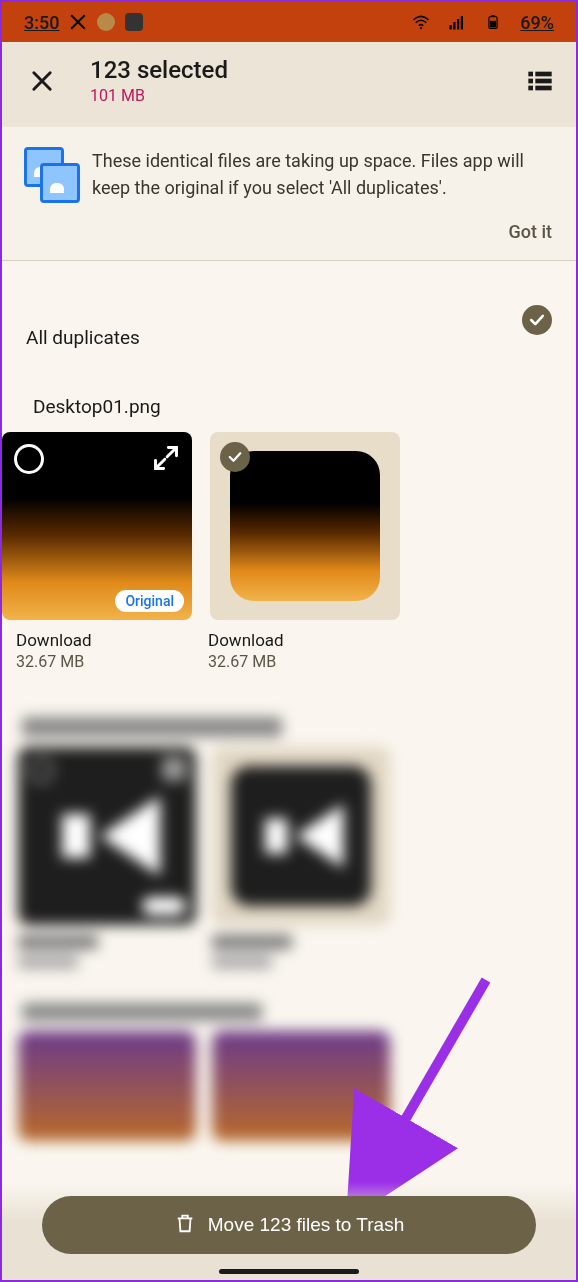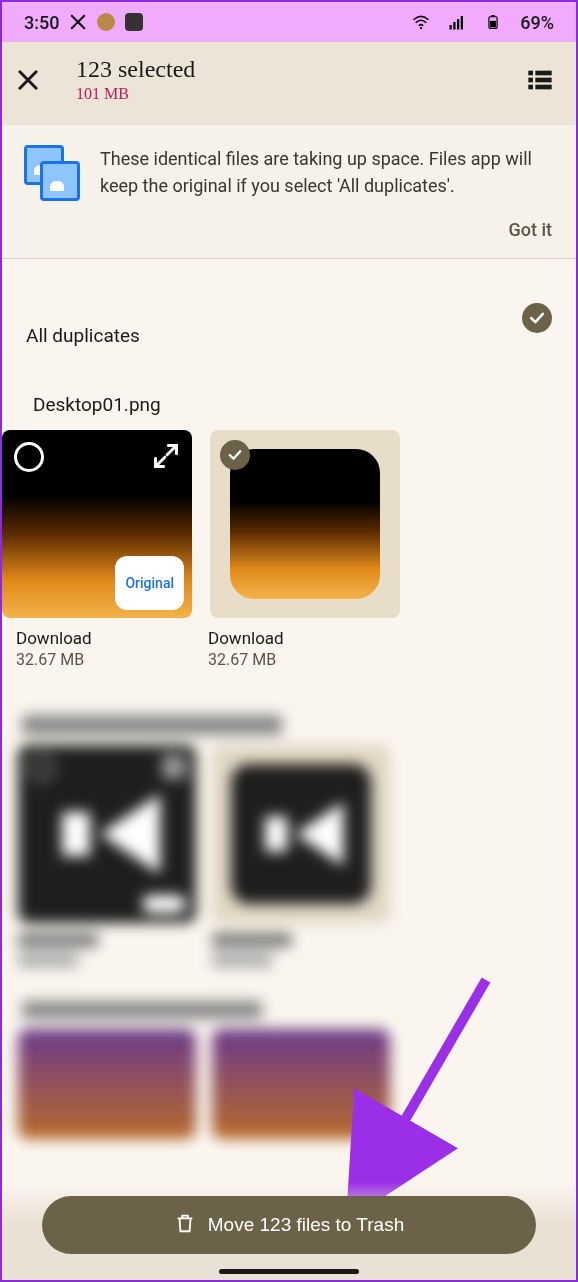--- a/index.html
+++ b/index.html
@@ -1,37 +1,37 @@
 <!DOCTYPE html>
 <html><head>
 <meta charset="utf-8">
 <style>
   * { box-sizing: border-box; margin: 0; padding: 0; }
   html, body { width: 578px; height: 1282px; font-family: Roboto, Arial, sans-serif; background: #faf6ef; overflow: hidden; }
   .frame { width: 578px; height: 1282px; position: relative; background: #faf6ef; border: 2px solid #8a2be2; }
 
   
-  .status-bar { display:flex; align-items:center; justify-content:space-between; height:40px; padding:0 22px; font-size:18px; font-weight:500; color:#1a1a1a; background:#f0abfc; }
+  .status-bar { display:flex; align-items:center; justify-content:space-between; height:40px; padding:0 22px; font-size:18px; font-weight:500; color:#1a1a1a; background:#c2410c;text-decoration:underline; }
   .status-left { display:flex; align-items:center; gap:10px; }
   .status-right { display:flex; align-items:center; gap:18px; }
   .mini-icon { width:18px; height:18px; display:inline-flex; align-items:center; justify-content:center; }
   .mini-square { width:18px; height:18px; border-radius:4px; background:#333; }
   .mini-circle { width:18px; height:18px; border-radius:50%; background:#b9894a; }
 
   
-  .topbar { display:flex; align-items:center; padding:14px 22px 22px 12px; background:#ece4d7;font-family:Liberation Serif, serif; }
+  .topbar { display:flex; align-items:center; padding:14px 22px 22px 26px; background:#ece4d7; }
   .close-x { width:28px; height:28px; margin-right:34px; }
   .title-block { flex:1; }
   .title-main { font-size:24px; font-weight:500; color:#1a1a1a; }
   .title-sub { font-size:16px; color:#be185d; margin-top:2px; }
   .view-btn { width:28px; height:28px; }
 
   
   .card { background:#f7f2e9; margin:0; padding:20px 22px 8px 22px; border-bottom:1px solid #d6cfc2; }
-  .card-top { display:flex; gap:20px; align-items:flex-start; }
+  .card-top { display:flex; gap:12px; align-items:flex-start; }
   .dup-icon-box { width:56px; height:56px; position:relative; flex:none; }
   .dup-a { position:absolute; top:0; left:0; width:40px; height:40px; background:#8ec5ff; border:3px solid #1a73e8; border-radius:4px; }
   .dup-b { position:absolute; bottom:0; right:0; width:40px; height:40px; background:#8ec5ff; border:3px solid #1a73e8; border-radius:4px; }
   .dup-face { position:absolute; bottom:7px; left:7px; width:14px; height:10px; background:#fff; border-radius:6px 6px 0 0;}
   .card-text { flex:1; font-size:18px; line-height:1.5; color:#3a362d; }
   .card-action { text-align:right; padding:18px 2px 10px 0; font-size:18px; font-weight:500; color:#5b5548; }
 
   
   .list-header { display:flex; align-items:center; justify-content:space-between; padding:30px 24px 8px 24px; }
   .list-header-text { font-size:19px; color:#1a1a1a;margin-top:35px; }
@@ -44,21 +44,21 @@
   .thumb-cell { width:50%; max-width:190px; }
   .thumb-cell.first { margin-left:0; }
   .thumb-box { width:190px; height:188px; position:relative; border-radius:8px; overflow:hidden; }
   .thumb-a { background: linear-gradient(to bottom, #000 0%, #000 35%, #5a2a00 55%, #e08a1a 80%, #f2b34a 100%); }
   .thumb-b { background:#e7ddc8; display:flex; align-items:center; justify-content:center; margin-left:8px;}
   .thumb-b-inner { width:150px; height:150px; border-radius:24px; background: linear-gradient(to bottom, #000 0%, #000 35%, #5a2a00 55%, #e08a1a 80%, #f2b34a 100%); }
 
   .sel-circle { position:absolute; top:12px; left:12px; width:30px; height:30px; border:3px solid #fff; border-radius:50%; }
   .sel-check-b { position:absolute; top:10px; left:10px; width:30px; height:30px; border-radius:50%; background:#6b6247; display:flex; align-items:center; justify-content:center; }
   .expand-ic { position:absolute; top:12px; right:12px; width:28px; height:28px; }
-  .orig-badge { position:absolute; bottom:8px; right:8px; background:#fff; color:#1a73e8; font-size:14px; padding:19px 10px; border-radius:12px; font-weight:500; }
+  .orig-badge { position:absolute; bottom:8px; right:8px; background:#fff; color:#1a73e8; font-size:14px; padding:3px 10px; border-radius:12px; font-weight:500; }
 
   .thumb-meta { padding:10px 2px 0 2px; }
   .thumb-meta .loc { font-size:17px; color:#1a1a1a; }
   .thumb-meta .siz { font-size:16px; color:#5b5548; margin-top:2px; }
   .group1 { padding-left:0; }
   .group1 .thumb-cell:first-child .thumb-meta { padding-left:14px;}
   .group1 .thumb-cell:nth-child(2) .thumb-meta { padding-left:6px;}
 
   
   .blur-section { filter: blur(7px); margin-top:28px; padding:6px 16px; }

